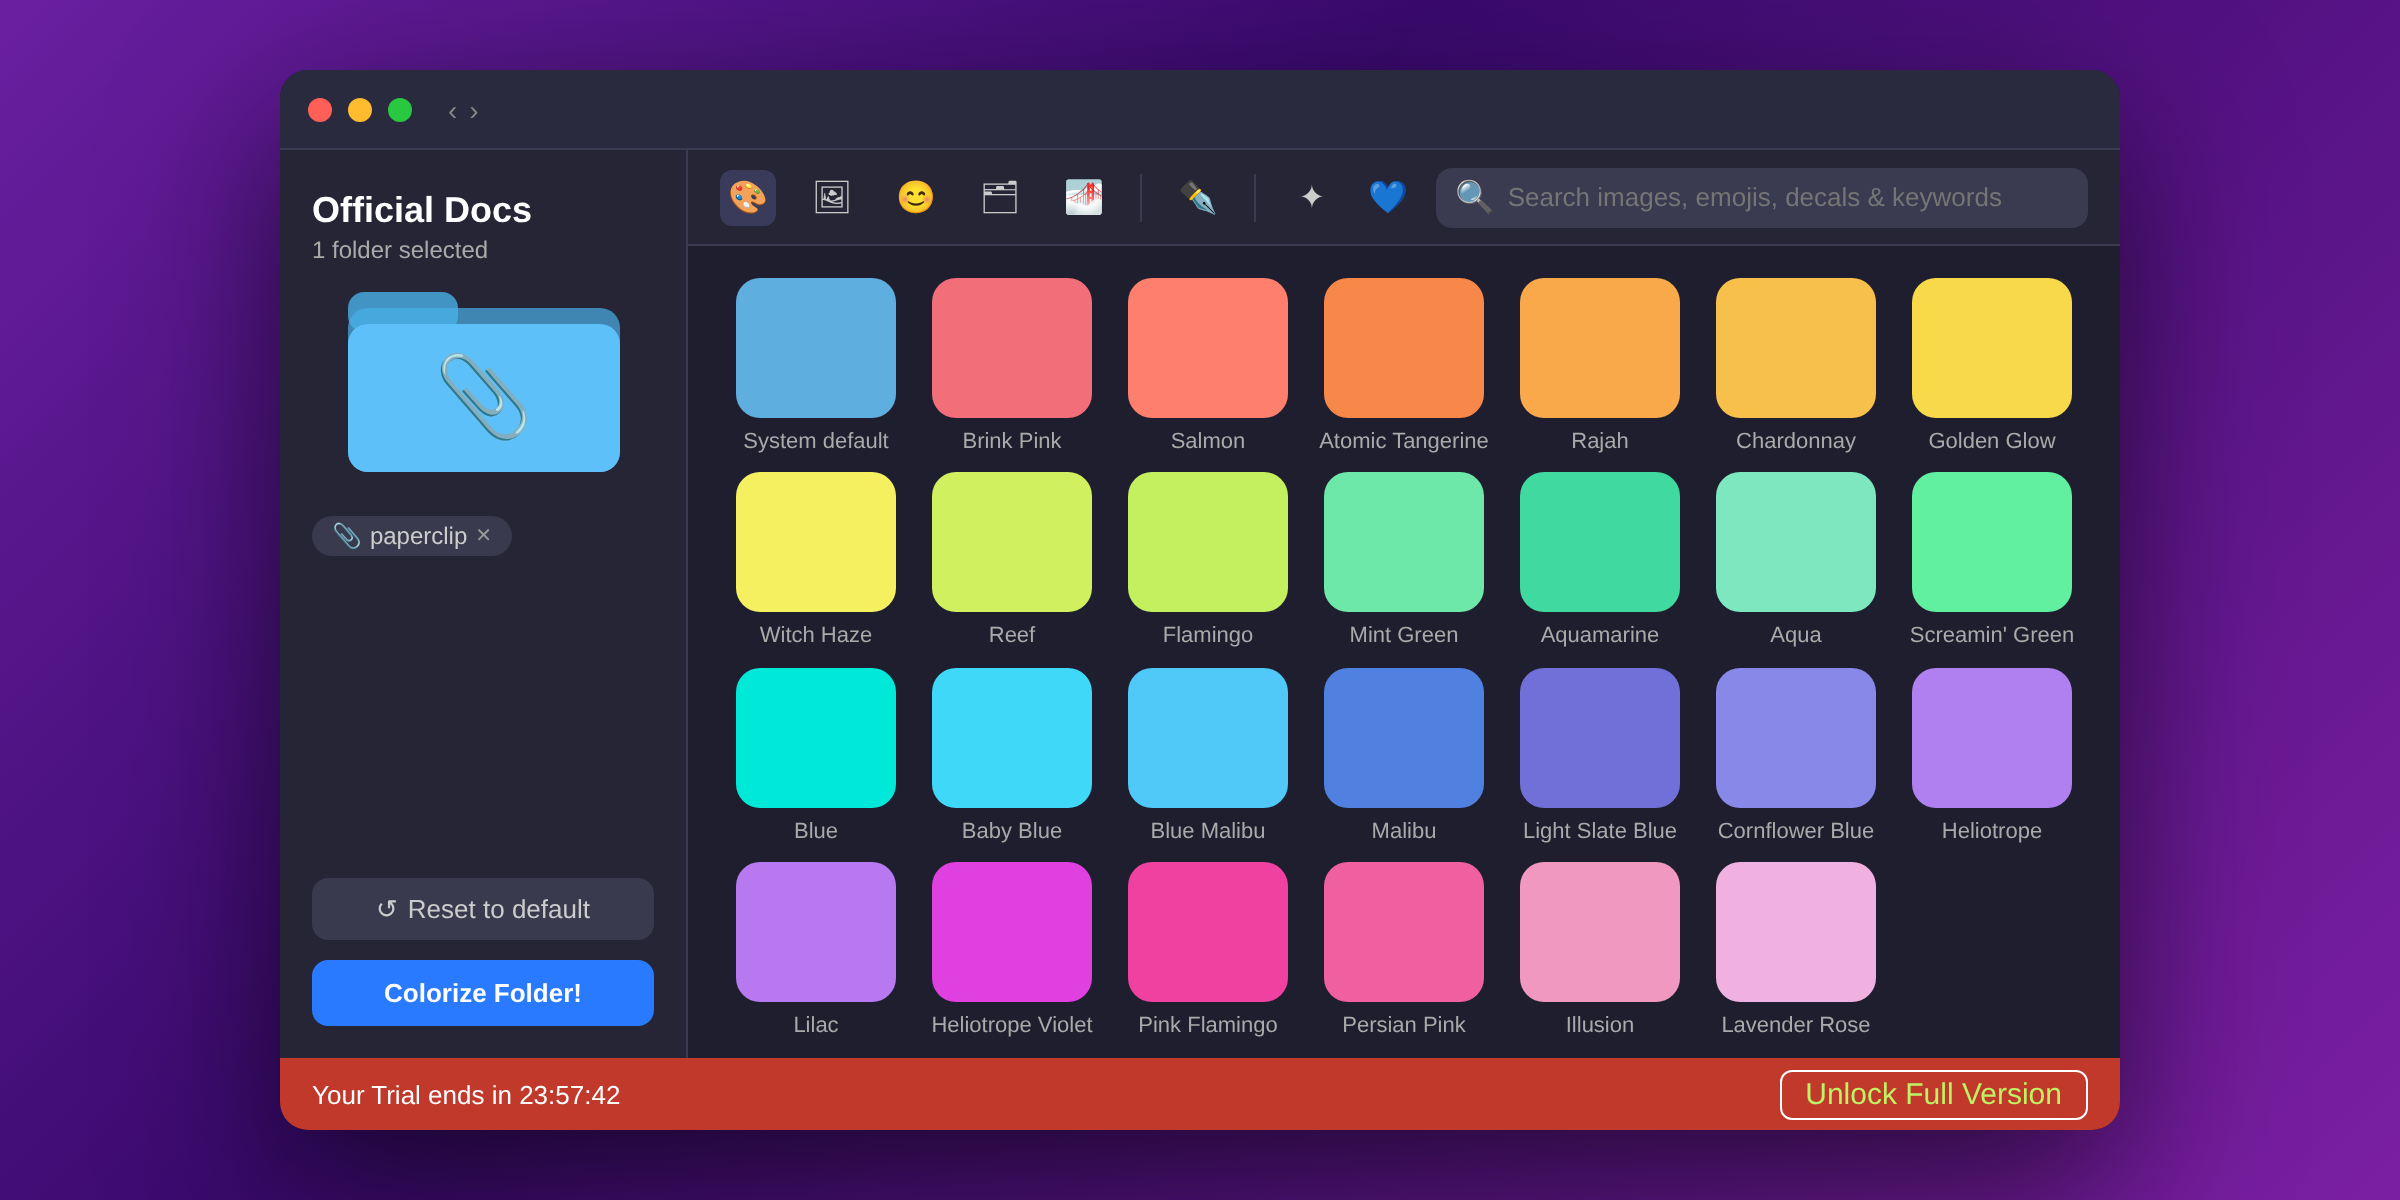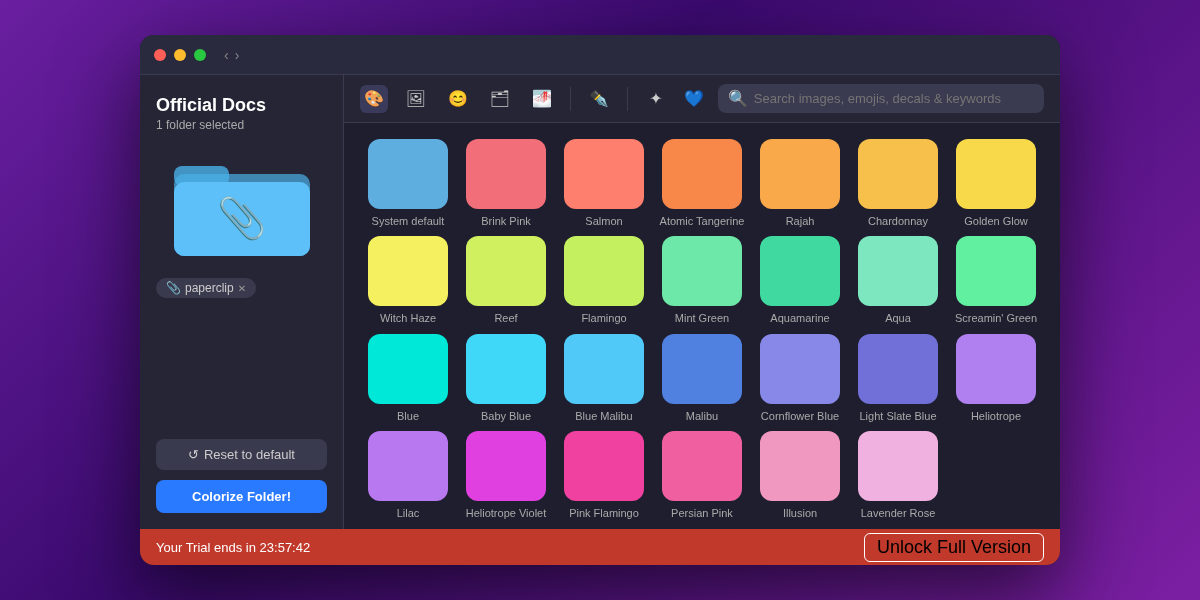--- a/index.html
+++ b/index.html
@@ -69,21 +69,20 @@
     }
     .sidebar-title {
       font-size: 18px;
       font-weight: 700;
       color: #ffffff;
       margin-bottom: 2px;
     }
     .sidebar-subtitle {
       font-size: 12px;
       color: #aaa;
-      margin-bottom: 20px;
     }
     .folder-icon-container {
       display: flex;
       justify-content: center;
       align-items: center;
       margin-bottom: 16px;
     }
     .folder-icon {
       width: 140px;
       height: 110px;
@@ -236,25 +235,25 @@
       justify-content: space-between;
       padding: 0 16px;
     }
     .trial-text {
       color: #fff;
       font-size: 13px;
       font-weight: 500;
     }
     .unlock-btn {
       background: transparent;
-      color: #000000;
+      color: #bef264;
       border: 1.5px solid #fff;
       border-radius: 6px;
       padding: 3px 12px;
-      font-size: 18px;
+      font-size: 15px;
       cursor: pointer;
     }
   </style>
 </head>
 <body>
 
 <div class="window">
 
   <div class="title-bar">
     <div class="traffic-light tl-close"></div>
@@ -391,26 +390,26 @@
             </div>
             <div class="color-item">
               <div class="color-swatch" style="background: rgb(80, 200, 248);"></div>
               <div class="color-label">Blue Malibu</div>
             </div>
             <div class="color-item">
               <div class="color-swatch" style="background: rgb(80, 128, 224);"></div>
               <div class="color-label">Malibu</div>
             </div>
             <div class="color-item">
+              <div class="color-swatch" style="background: rgb(112, 112, 216);"></div>
+              <div class="color-label">Light Slate Blue</div>
+            </div>
+            <div class="color-item">
               <div class="color-swatch" style="background: rgb(136, 136, 232);"></div>
               <div class="color-label">Cornflower Blue</div>
-            </div>
-            <div class="color-item">
-              <div class="color-swatch" style="background: rgb(112, 112, 216);"></div>
-              <div class="color-label">Light Slate Blue</div>
             </div>
             <div class="color-item">
               <div class="color-swatch" style="background: rgb(176, 128, 240);"></div>
               <div class="color-label">Heliotrope</div>
             </div>
             <div class="color-item">
               <div class="color-swatch" style="background: rgb(184, 120, 240);"></div>
               <div class="color-label">Lilac</div>
             </div>
             <div class="color-item">

